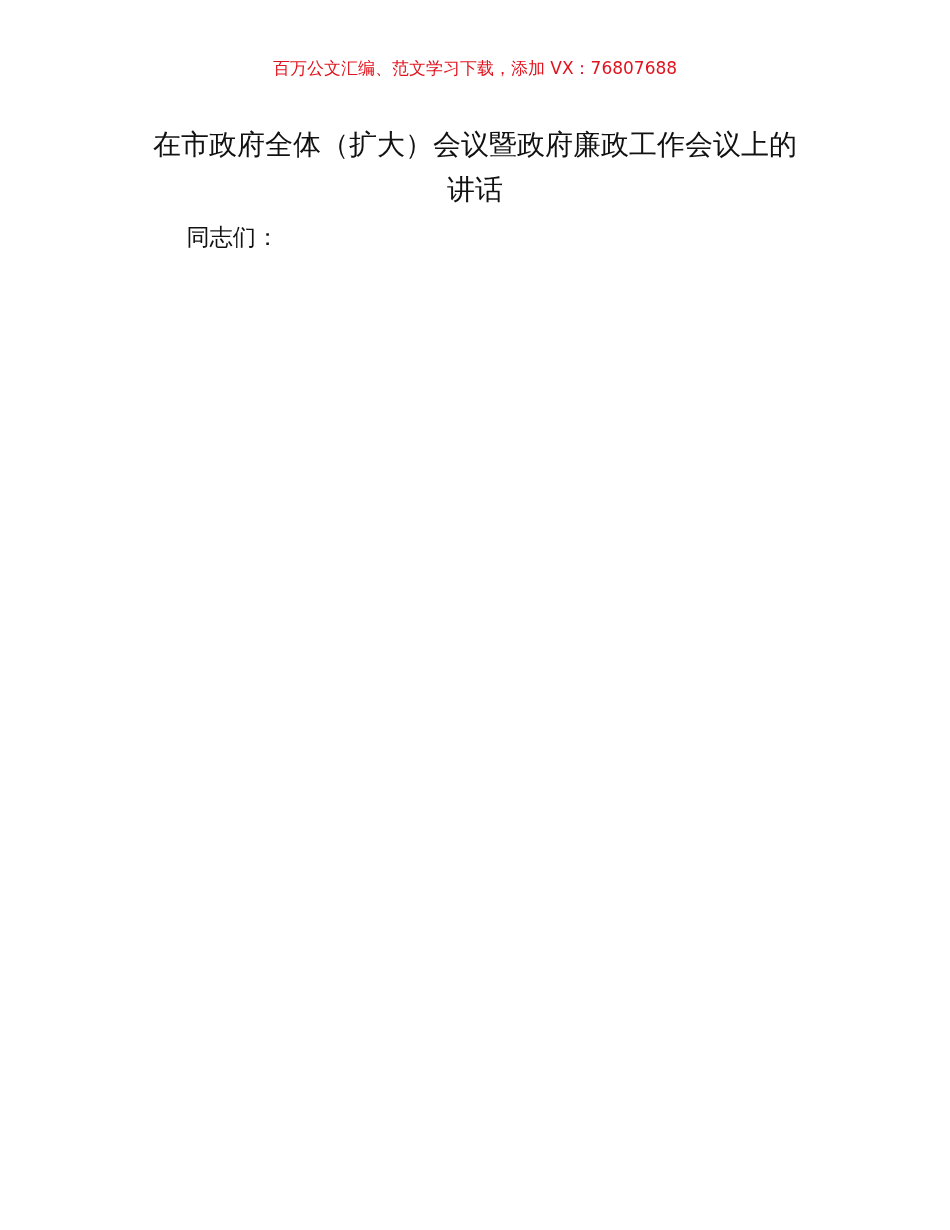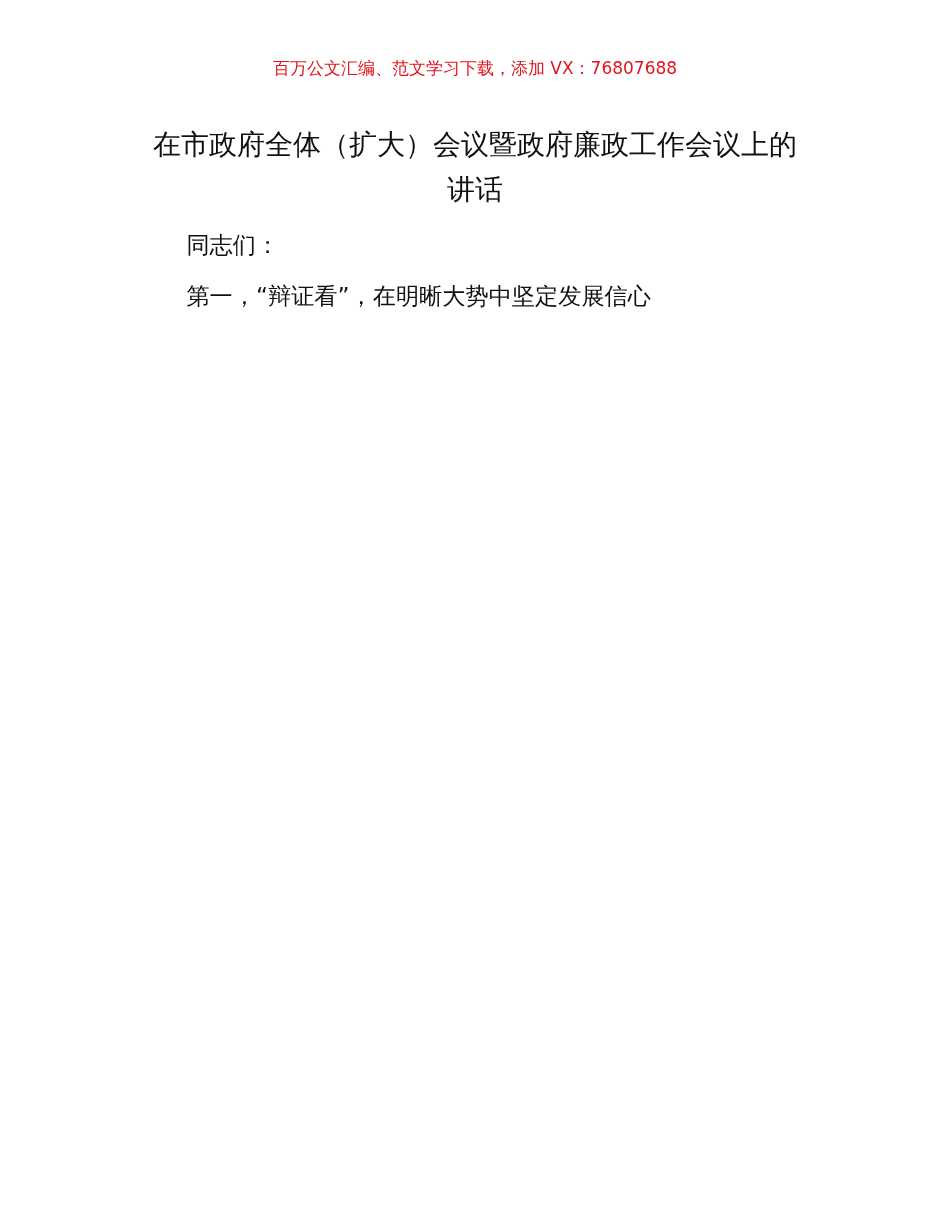--- a/index.html
+++ b/index.html
@@ -48,34 +48,33 @@
     .body {
       position: absolute;
       top: 215px;
       left: 140px;
       width: 672px;
       font-size: 23.2px;
       line-height: 43.2px;
       color: #111111;
     }
     .body p {
-      margin: 8px 0 8px 0;
+      margin: 0 0 8px 0;
       text-align: justify;
       text-align-last: left;
       word-break: break-all;
     }
     .body p.indent {
       text-indent: 2em;
     }
   </style>
 </head>
 <body>
 
 <div class="page">
   <div class="watermark">百万公文汇编、范文学习下载，添加 VX：76807688</div>
 
   <div class="title">在市政府全体（扩大）会议暨政府廉政工作会议上的讲话</div>
 
   <div class="body">
     <p class="indent">同志们：</p>
-    <p class="indent">第一，“辩证看”，在明晰大势中坚定发展信心</p>
   </div>
 </div>
 
 </body></html>

